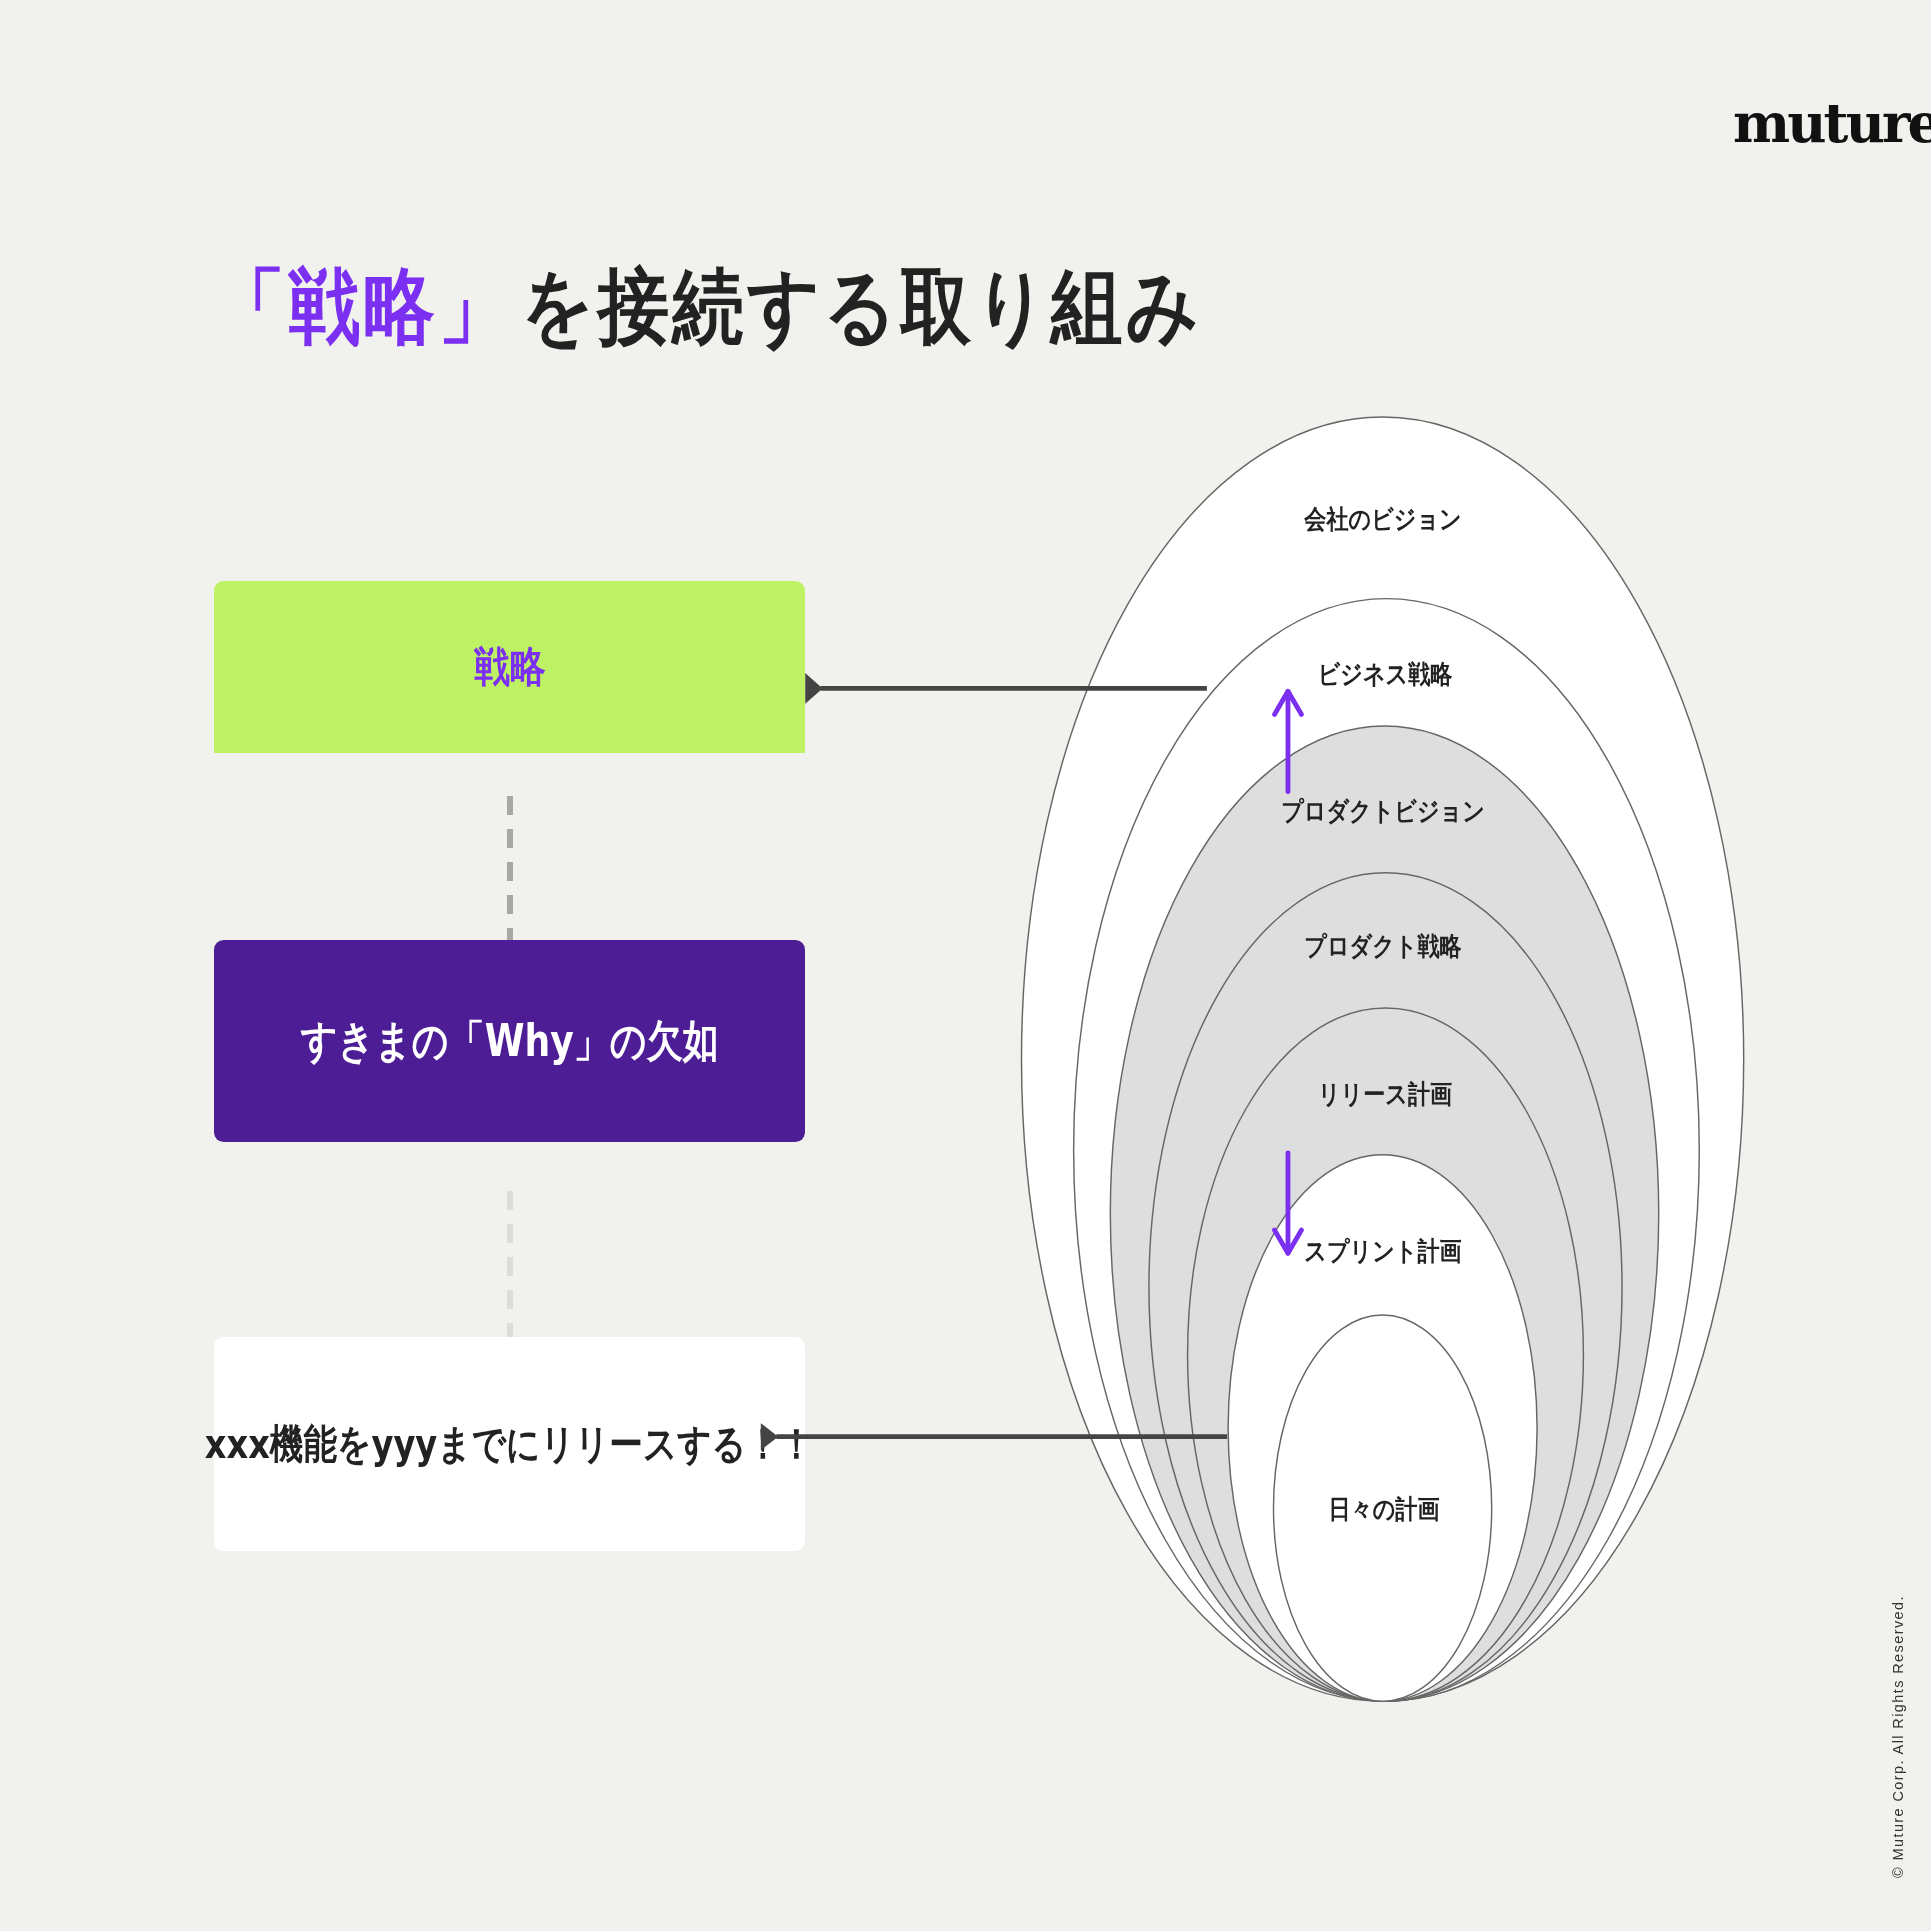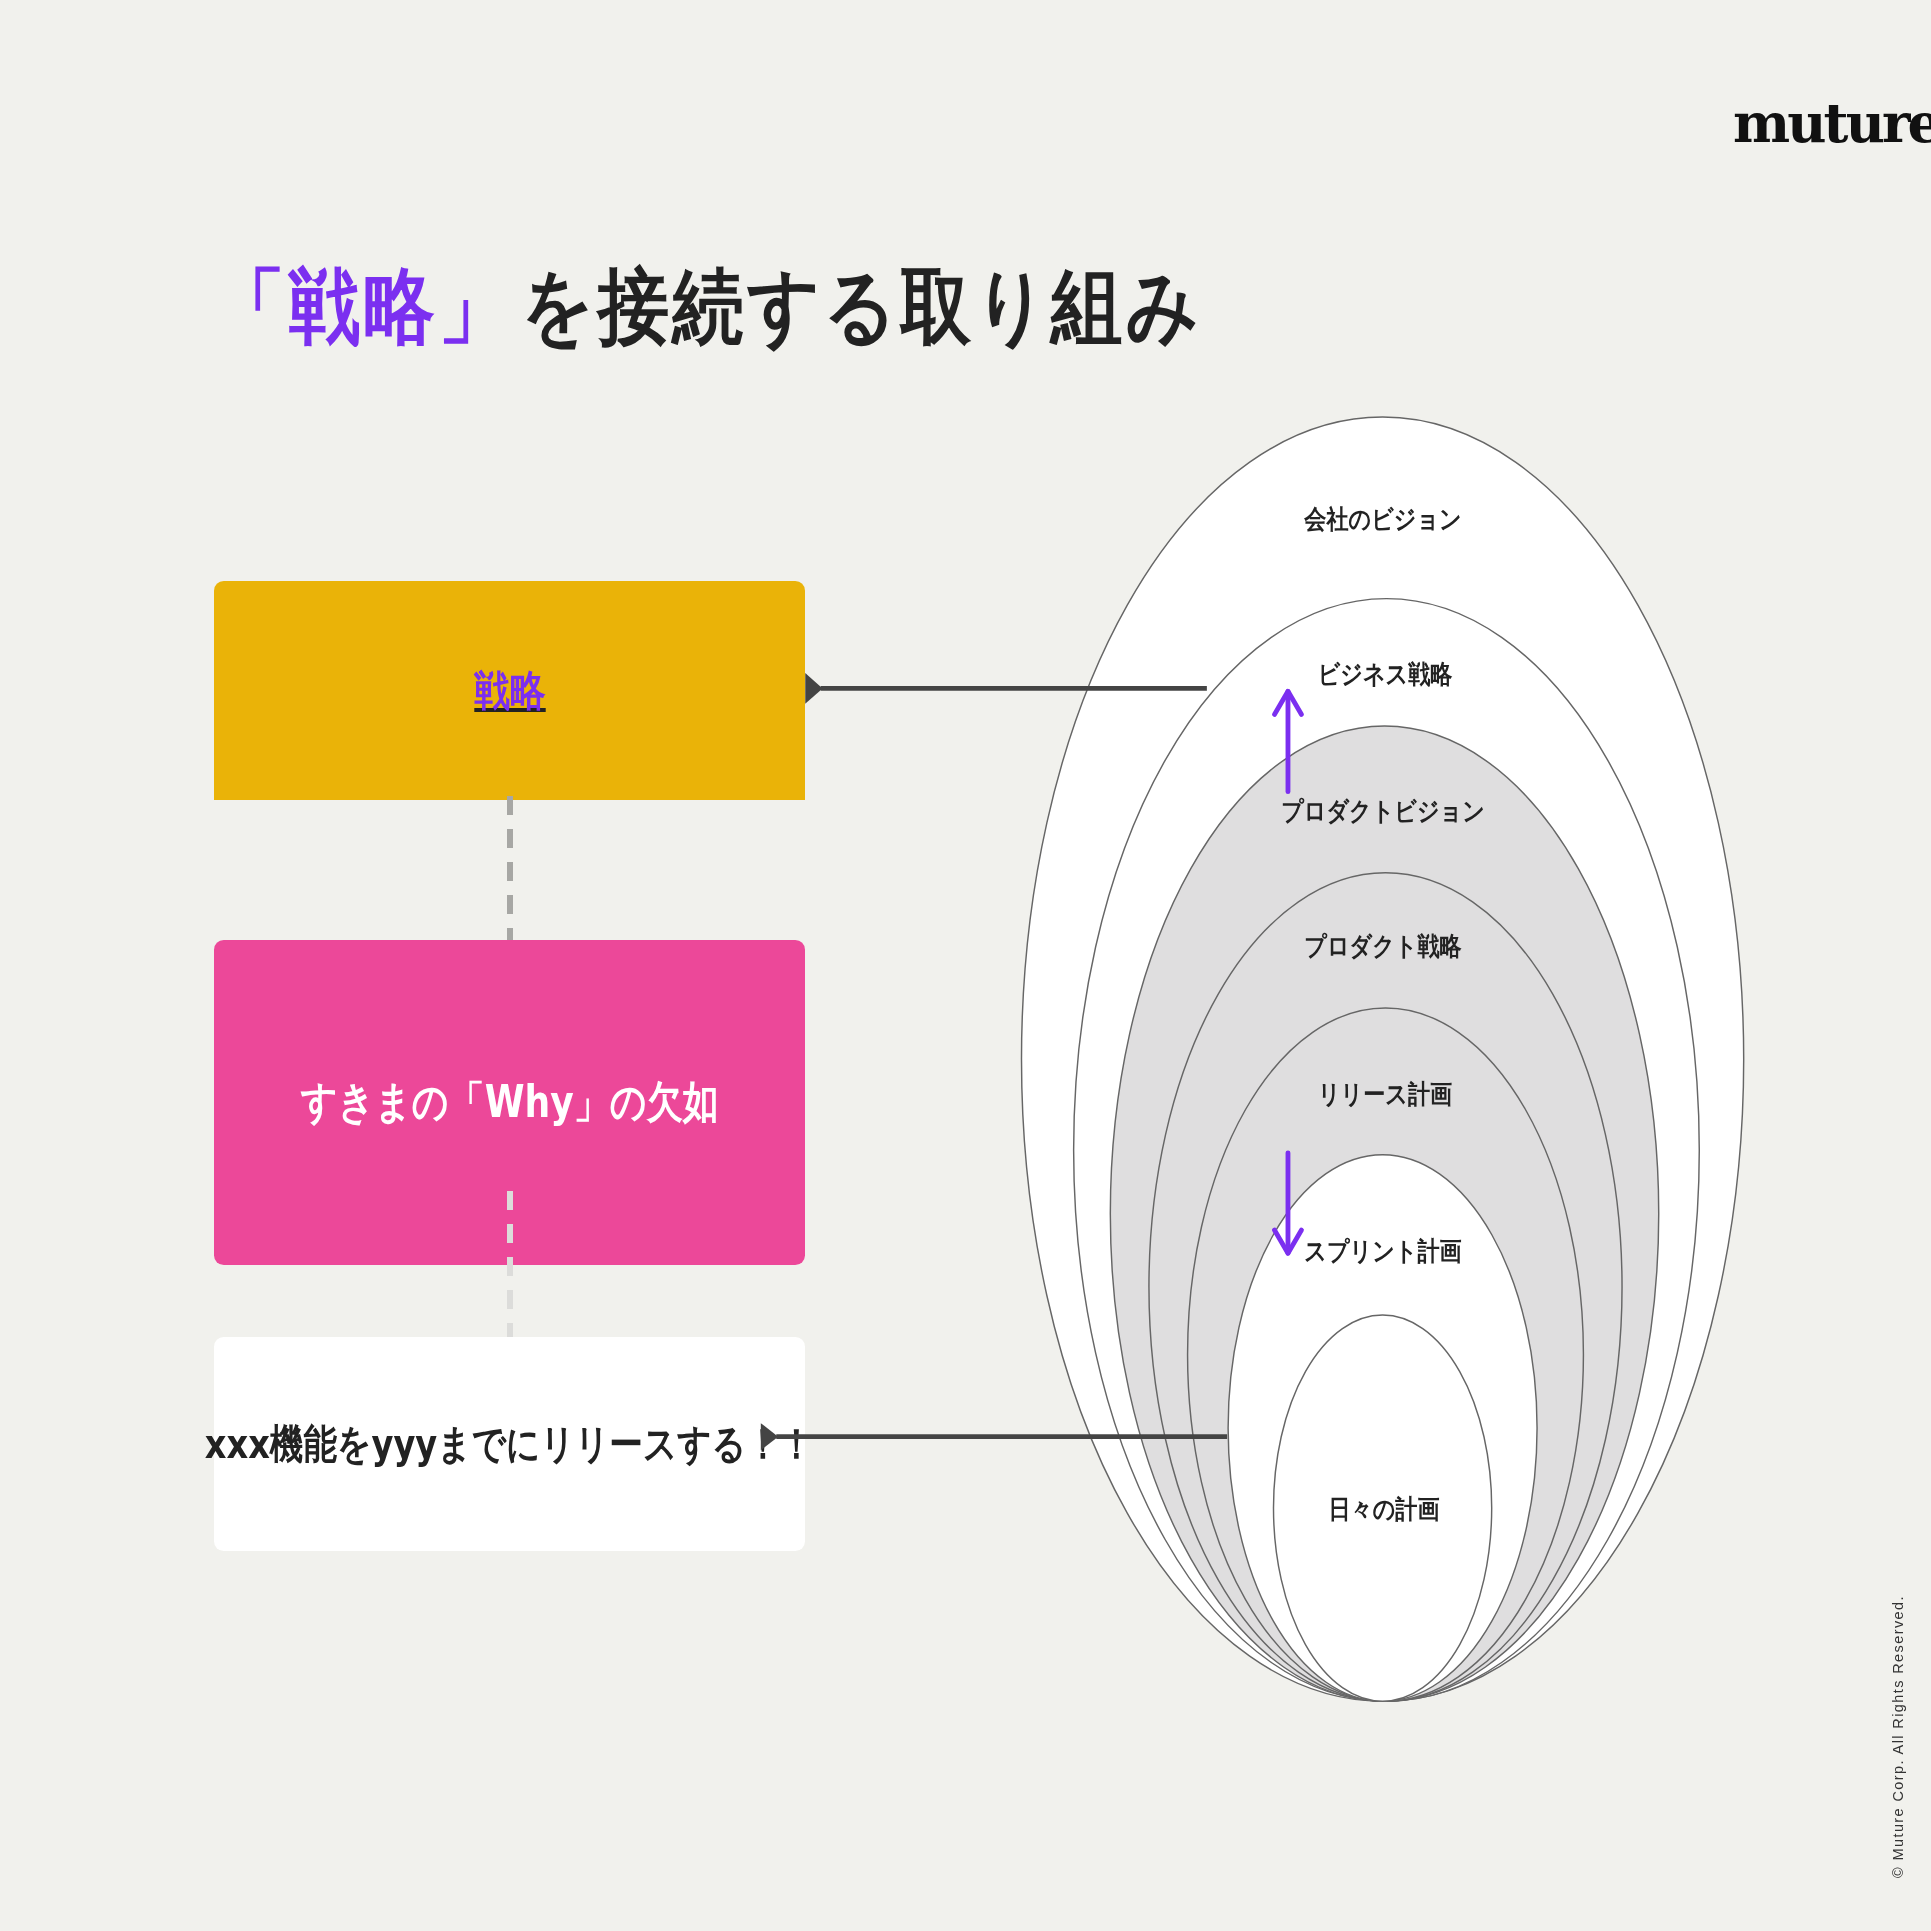--- a/index.html
+++ b/index.html
@@ -19,23 +19,23 @@
     font-size:83px; font-weight:bold; letter-spacing:3.9px; white-space:nowrap;
     line-height:116px; transform:scaleX(0.86); transform-origin:left center;
   }
   .title .accent { color:#7b2ff0; }
   .title .rest { color:#222; margin-left:9.7px; }
   .box {
     position:absolute; left:214px; width:591px;
     display:flex; align-items:center; justify-content:center;
     border-radius:9.7px; white-space:nowrap;
   }
-  .box-strategy { top:581px; height:219px; background:#eab308; border-radius:9.7px 9.7px 0 0;text-decoration:underline; }
+  .box-strategy { top:581px; height:172px; background:#bef264; border-radius:9.7px 9.7px 0 0; }
   .box-strategy span { color:#7b2ff0; font-size:42px; font-weight:bold; transform:scaleX(0.85); display:inline-block; }
-  .box-gap { top:940px; height:325px; background:#ec4899; }
+  .box-gap { top:940px; height:202px; background:#4c1d95; }
   .box-gap span { color:#fff; font-size:44px; font-weight:bold; transform:scaleX(0.82); display:inline-block; }
   .box-release { top:1337px; height:214px; background:#fff; }
   .box-release span { color:#222; font-size:41px; font-weight:bold; transform:scaleX(0.82); display:inline-block; }
   .dash {
     position:absolute; left:507px; width:5.8px;
     background:repeating-linear-gradient(to bottom, currentColor 0 19.3px, transparent 19.3px 33px);
   }
   .dash1 { top:796px; height:145px; color:#a7a7a4; }
   .dash2 { top:1191px; height:146px; color:#dcdcda; }
   .copyright {

